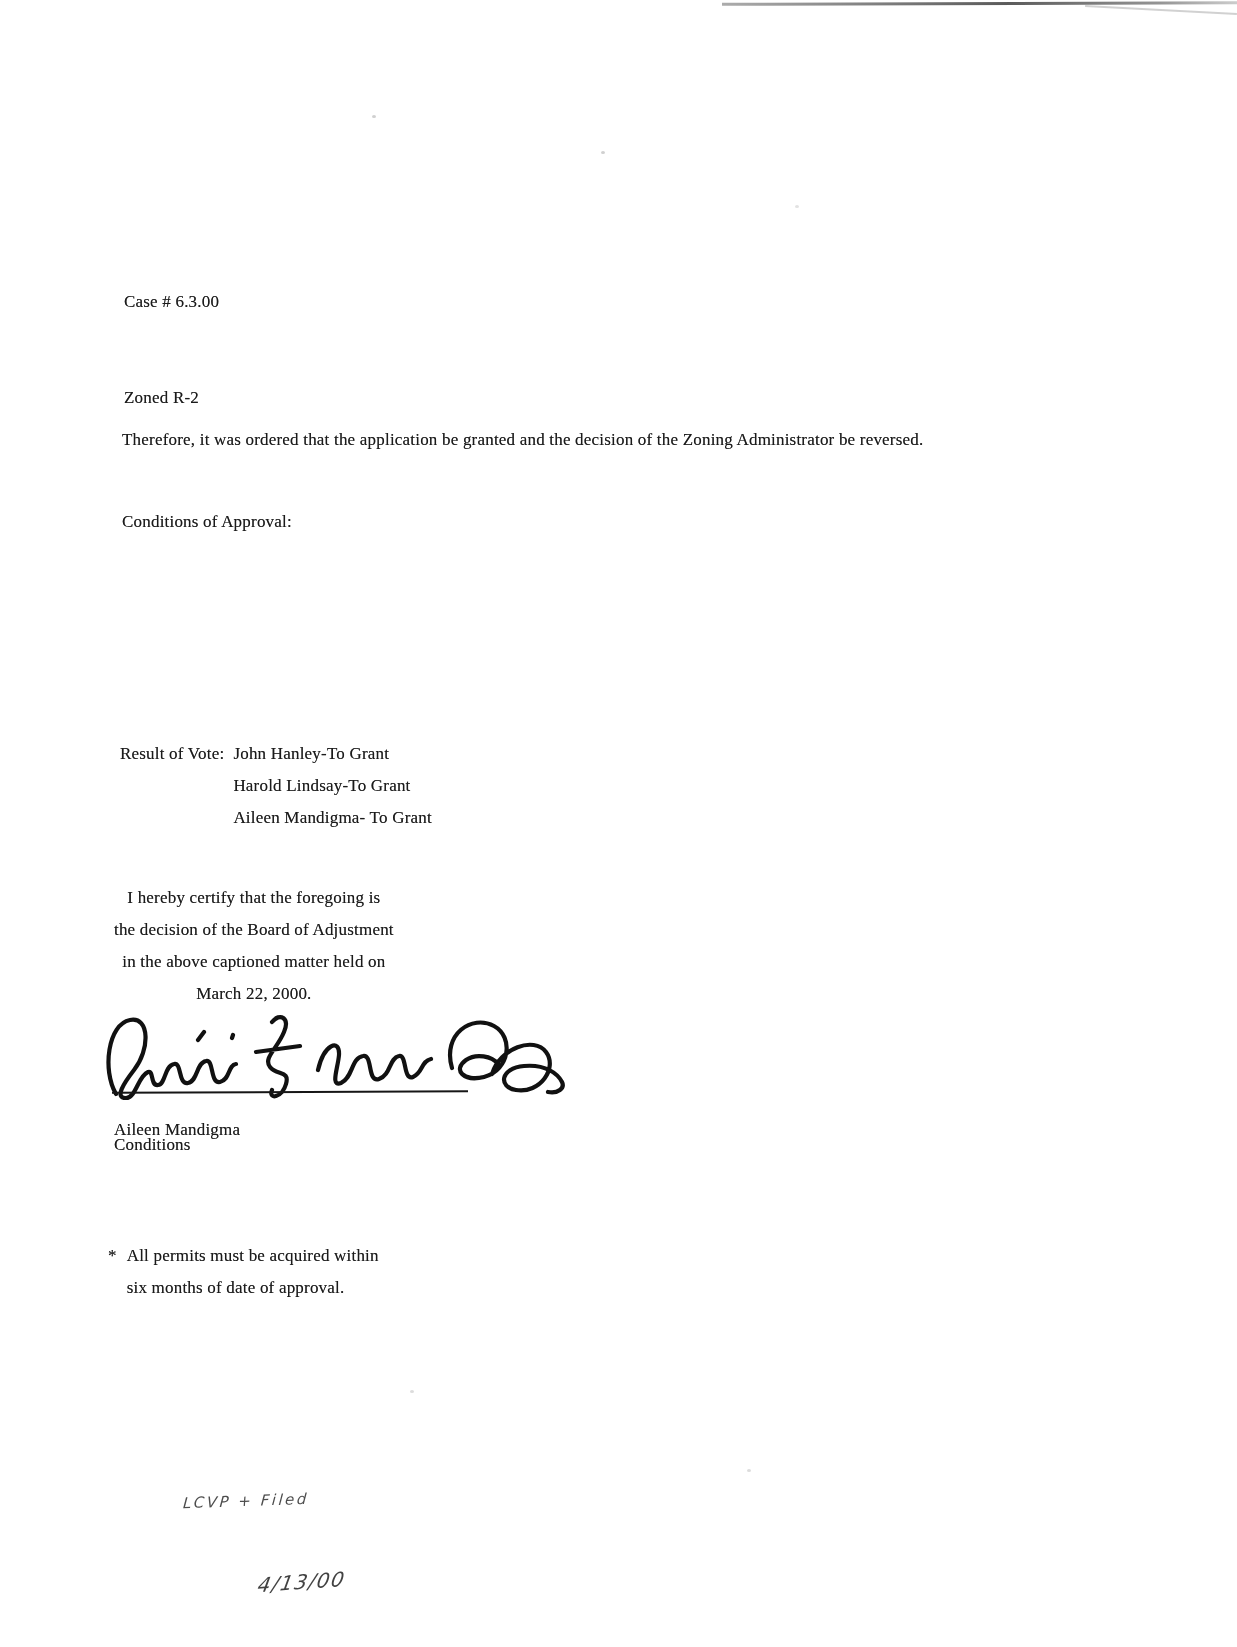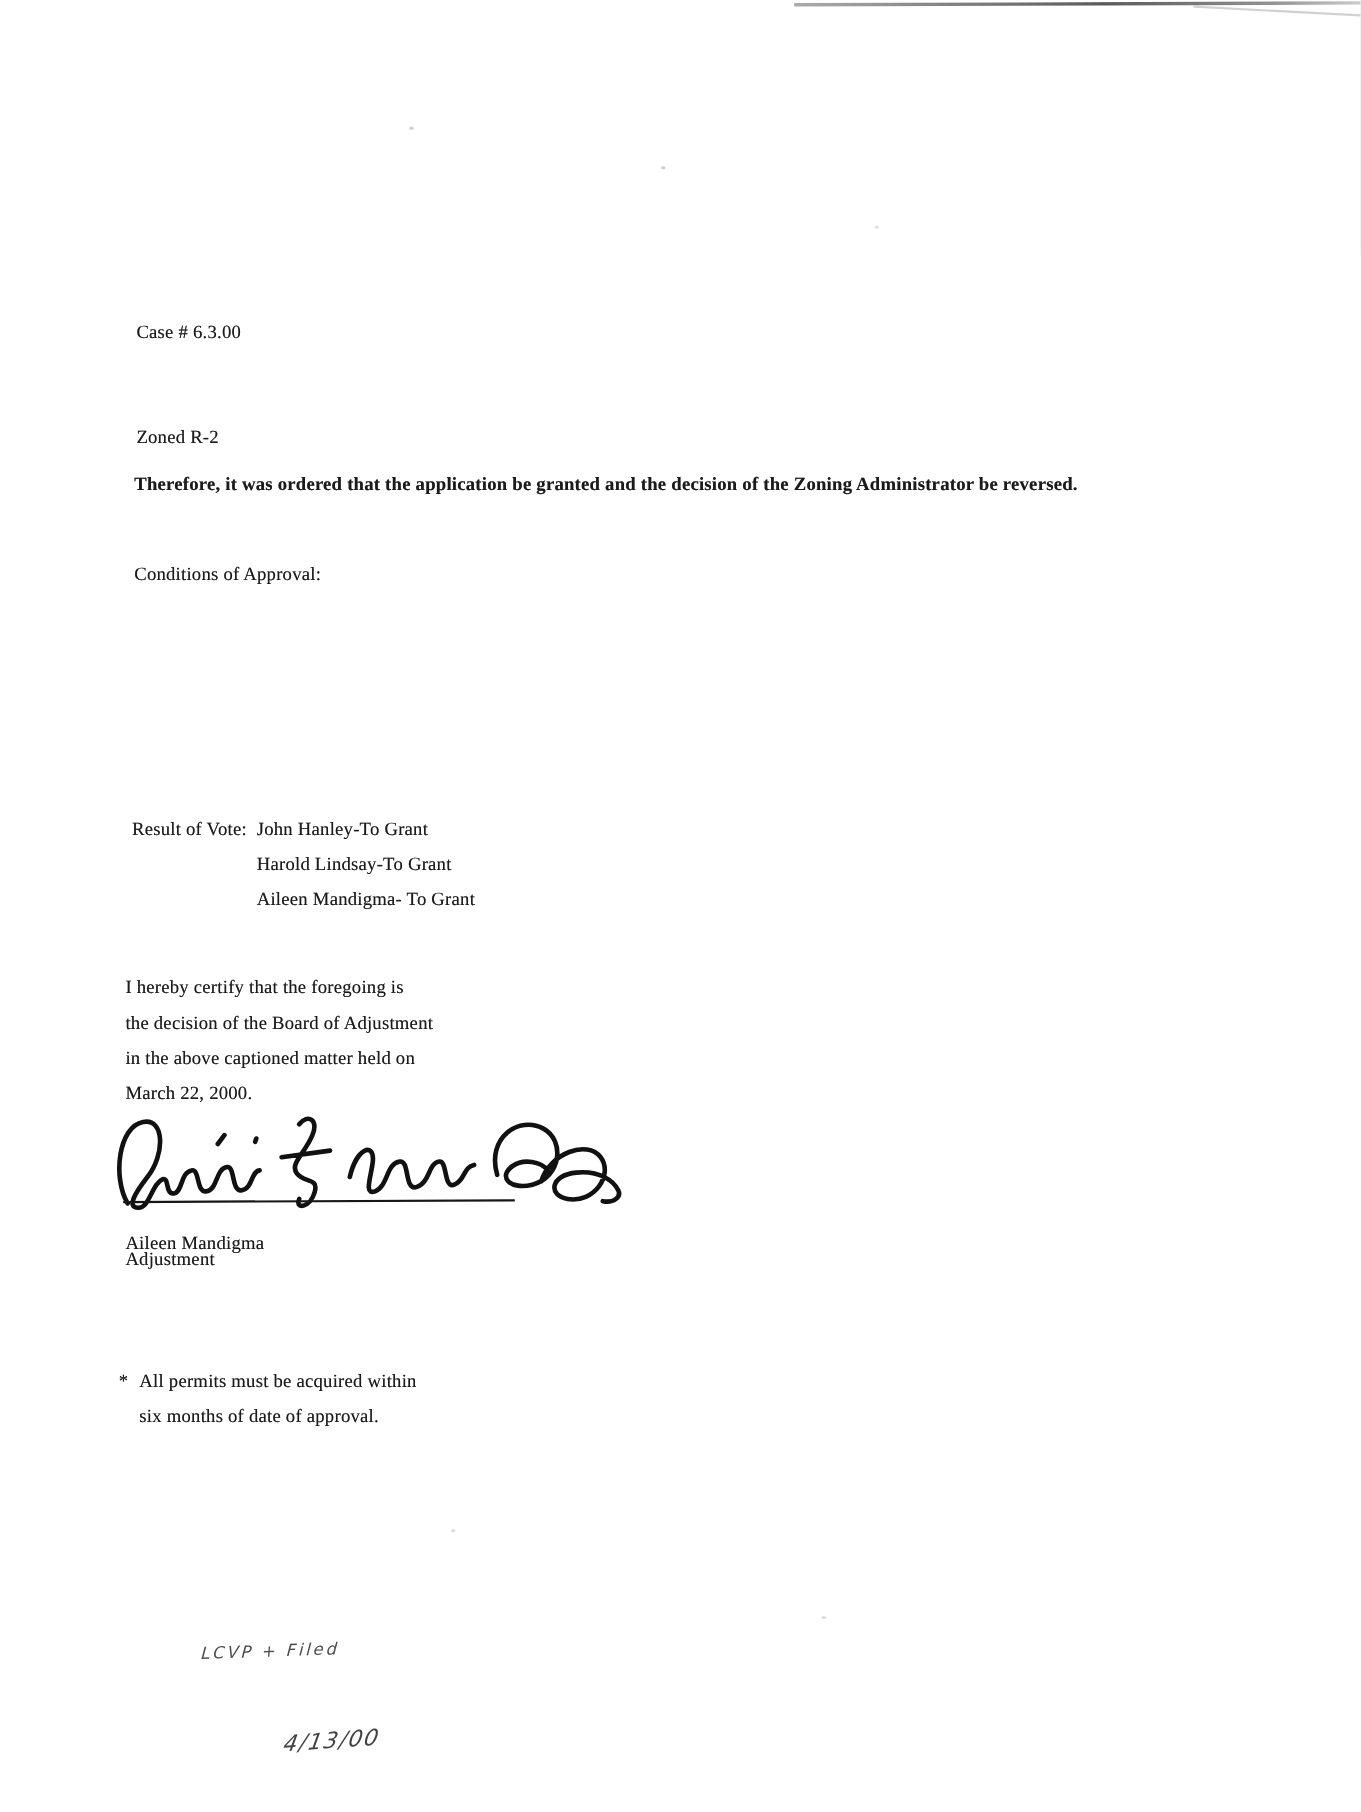--- a/index.html
+++ b/index.html
@@ -81,34 +81,34 @@
   <div class="artifact speck" style="left:601px; top:151px;"></div>
   <div class="artifact speck" style="left:795px; top:205px; opacity:.25;"></div>
   <div class="artifact speck" style="left:410px; top:1390px; opacity:.3;"></div>
   <div class="artifact speck" style="left:747px; top:1469px; opacity:.3;"></div>
 
   <div class="txt" style="left:124px; top:222px;">
     <div>Case # 6.3.00</div>
     <div>Zoned R-2</div>
   </div>
 
-  <div class="txt para" style="left:122px; top:424px;font-weight:bold;">Therefore, it was ordered that the application be granted and the decision of the Zoning Administrator be reversed.</div>
+  <div class="txt para" style="left:122px; top:424px;">Therefore, it was ordered that the application be granted and the decision of the Zoning Administrator be reversed.</div>
 
   <div class="txt" style="left:122px; top:506px;text-align:right;">Conditions of Approval:</div>
 
   <div class="txt vote-block" style="left:120px; top:738px;">
     <span>Result of Vote:</span>
     <span class="vote-list">
       <span>John Hanley-To Grant</span>
       <span>Harold Lindsay-To Grant</span>
       <span>Aileen Mandigma- To Grant</span>
     </span>
   </div>
 
-  <div class="txt cert-block" style="left:114px; top:882px;">
+  <div class="txt cert-block" style="left:114px; top:882px;text-align:center;">
     <span>I hereby certify that the foregoing is</span>
     <span>the decision of the Board of Adjustment</span>
     <span>in the above captioned matter held on</span>
     <span>March 22, 2000.</span>
   </div>
 
   <svg class="signature-svg" style="left:100px; top:1008px;" width="470" height="98" viewBox="0 0 470 98">
     <path fill="none" stroke="#111111" stroke-width="4.2" stroke-linecap="round" stroke-linejoin="round" d="
       M 16 86
       C 2 62, 8 16, 30 12
@@ -145,21 +145,21 @@
       M 392 66
       C 400 40, 434 28, 446 44
       C 458 60, 440 86, 416 82
       C 398 79, 400 60, 424 58
       C 446 56, 458 66, 462 74
       C 465 80, 458 86, 448 84"></path>
   </svg>
   <div class="sig-underline" style="left:112px; top:1091px; width:356px;"></div>
 
   <div class="txt" style="left:114px; top:1096px;margin-top:18px;">Aileen Mandigma</div>
-  <div class="txt" style="left:114px; top:1129px;">Adjustment</div>
+  <div class="txt" style="left:114px; top:1129px;">Conditions</div>
 
   <div class="txt footnote" style="left:108px; top:1240px;">
     <span>*</span>
     <span class="footnote-lines">
       <span>All permits must be acquired within</span>
       <span>six months of date of approval.</span>
     </span>
   </div>
 
   <div class="hand hand-note" style="left:183px; top:1492px;">LCVP + Filed</div>

